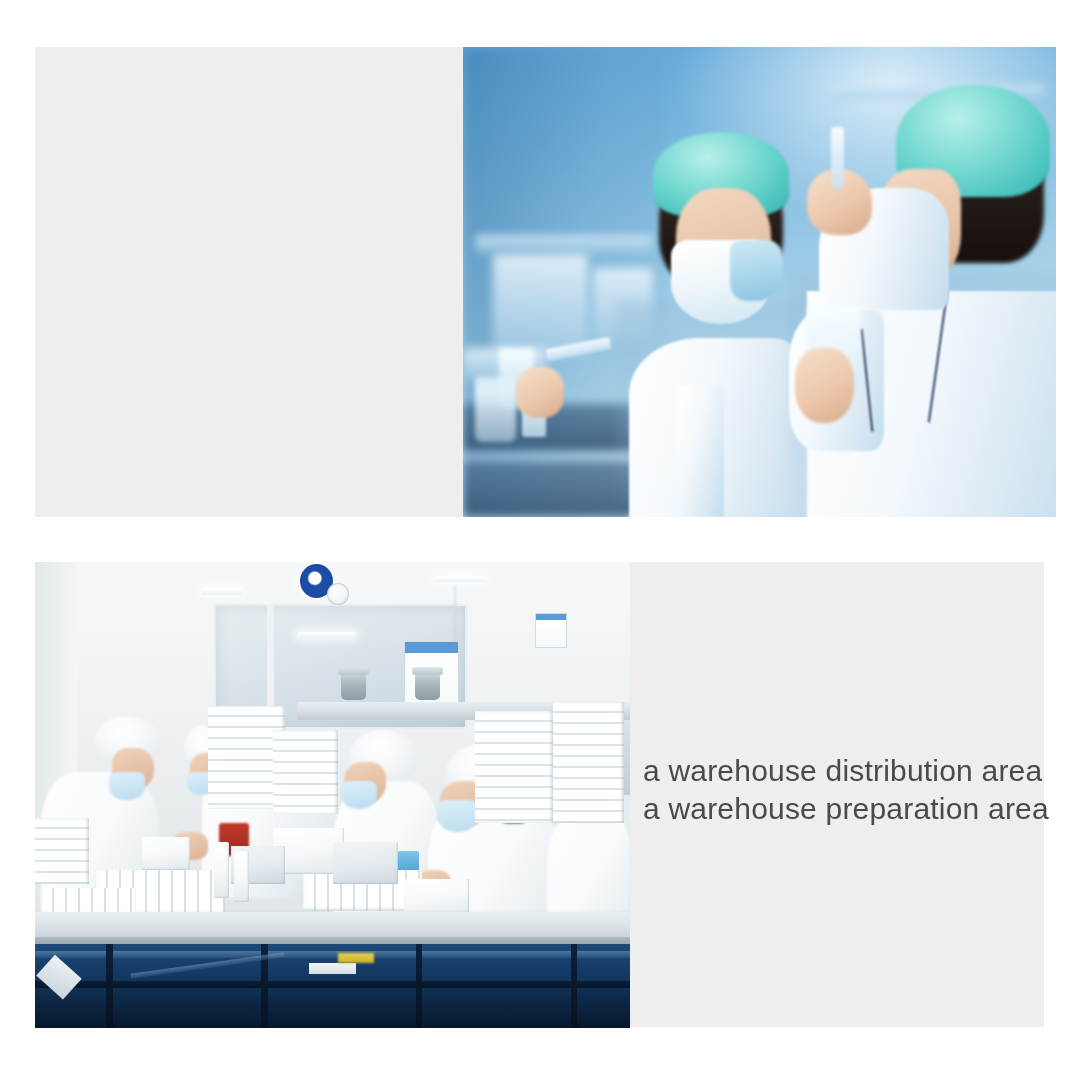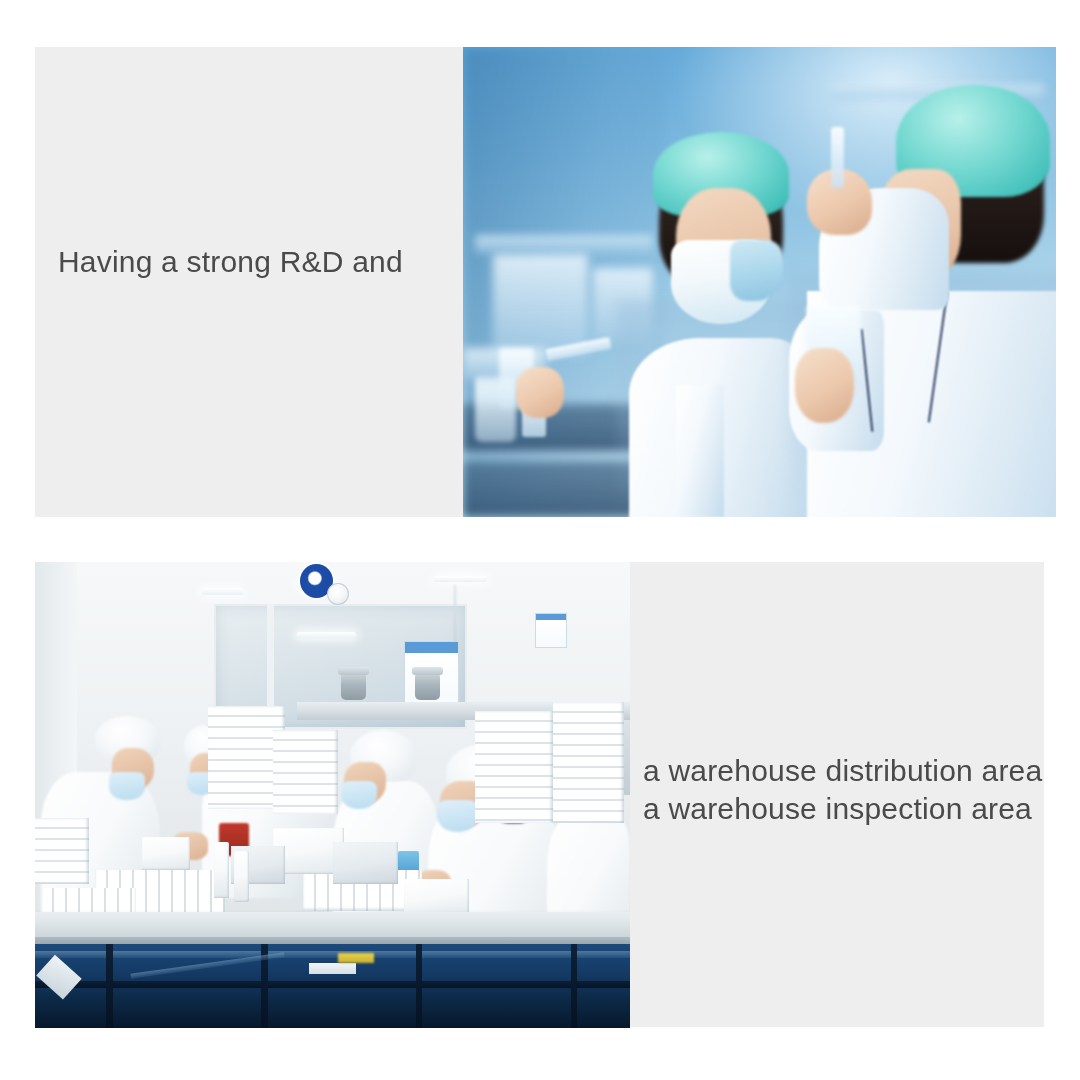--- a/index.html
+++ b/index.html
@@ -276,21 +276,20 @@
     background: linear-gradient(180deg, #7fc3e8, #4f9fd4);
     filter: blur(0.7px);
   }
 </style>
 </head>
 <body>
 
 <div class="panel gray-panel" id="top-gray-panel" style="left:35px; top:47px; width:428px; height:470px;"></div>
 
 <div class="caption" id="top-caption" style="left:58px; top:243px; width:400px;">
-  <span class="line">Having a strong R&amp;D and</span>
 </div>
 
 <div class="photo" id="photo-lab" style="left:463px; top:47px; width:593px; height:470px;">
   <div class="photo-inner">
 
     <div class="lab-wall-a"></div>
     <div class="lab-shelf" style="left:2%;  top:40%; width:30%; height:4%;"></div>
     <div class="lab-dark-band" style="left:0%;  top:76%; width:34%; height:10%;"></div>
     <div class="lab-dark-band" style="left:0%;  top:88%; width:40%; height:12%;"></div>
     <div class="lab-equip" style="left:5%;  top:44%; width:16%; height:22%;"></div>
@@ -427,14 +426,14 @@
     <div style="position:absolute; left:1%; top:86%; width:6%; height:6%; background:linear-gradient(160deg,#eef3f6,#c8d4db); transform:rotate(42deg);"></div>
     <div style="position:absolute; left:46%; top:86%; width:8%; height:2.5%; background:linear-gradient(180deg,#f2f6f8,#d5dee4);"></div>
     <div style="position:absolute; left:51%; top:84%; width:6%; height:2%; background:linear-gradient(180deg,#e8d24a,#c9b02f); filter:blur(1px);"></div>
   </div>
 </div>
 
 <div class="panel gray-panel" id="bottom-gray-panel" style="left:630px; top:562px; width:414px; height:465px;"></div>
 
 <div class="caption" id="bottom-caption" style="left:643px; top:752px; width:400px;">
   <span class="line">a warehouse distribution area</span>
-  <span class="line">a warehouse inspection area</span>
+  <span class="line">a warehouse preparation area</span>
 </div>
 
 </body></html>

